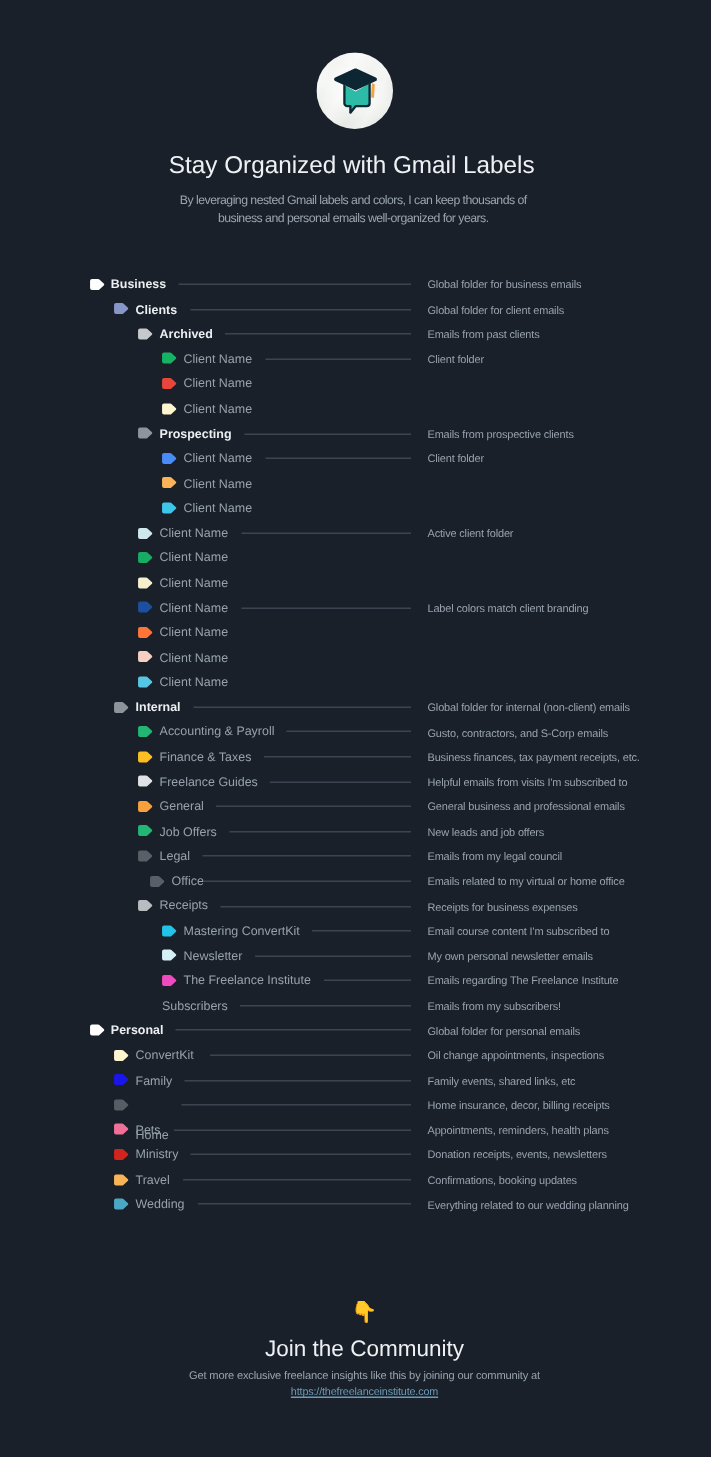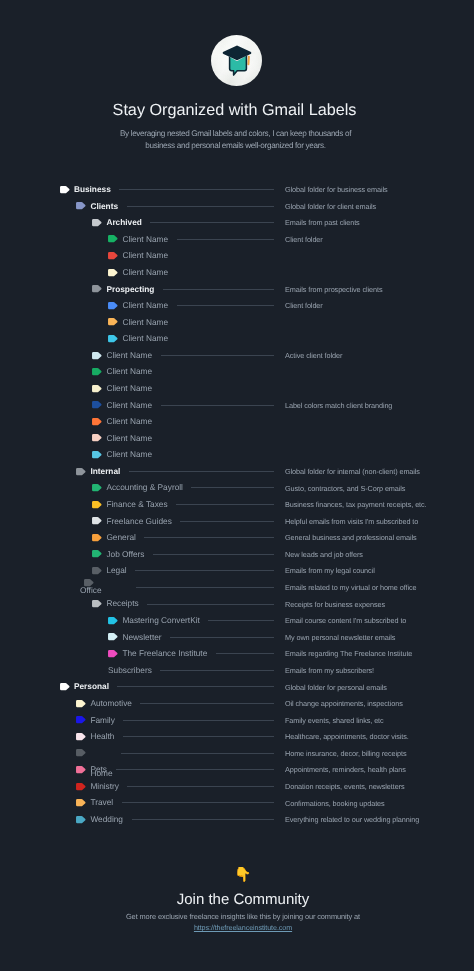--- a/index.html
+++ b/index.html
@@ -337,21 +337,21 @@
             <svg viewBox="0 0 96 68">
               <path d="M0 13 a13 13 0 0 1 13 -13 h40 a12 12 0 0 1 8.4 3.4 l30.4 27.2 a10 10 0 0 1 0 10.8 l-30.4 27.2 a12 12 0 0 1 -8.4 3.4 h-40 a13 13 0 0 1 -13 -13 z" fill="#595f66"></path>
             </svg>
           </span>
           <span class="lbl" style="color: rgb(151, 161, 173); font-weight: 400;">Legal</span>
         </div>
         <div class="desc">Emails from my legal council</div>
         <div class="dash" style="left: 135.203px; width: 138.797px;"></div>
       </div>
       <div class="row">
-        <div class="rowinner" style="left: 80px; flex-direction: column;">
+        <div class="rowinner" style="left: 100px;">
           <span class="ico">
             <svg viewBox="0 0 96 68">
               <path d="M0 13 a13 13 0 0 1 13 -13 h40 a12 12 0 0 1 8.4 3.4 l30.4 27.2 a10 10 0 0 1 0 10.8 l-30.4 27.2 a12 12 0 0 1 -8.4 3.4 h-40 a13 13 0 0 1 -13 -13 z" fill="#595f66"></path>
             </svg>
           </span>
           <span class="lbl" style="color: rgb(151, 161, 173); font-weight: 400;">Office</span>
         </div>
         <div class="desc">Emails related to my virtual or home office</div>
         <div class="dash" style="left: 136.422px; width: 137.578px;"></div>
       </div>
@@ -423,48 +423,36 @@
         <div class="desc">Global folder for personal emails</div>
         <div class="dash" style="left: 117.453px; width: 156.547px;"></div>
       </div>
       <div class="row">
         <div class="rowinner" style="left: 76px;">
           <span class="ico">
             <svg viewBox="0 0 96 68">
               <path d="M0 13 a13 13 0 0 1 13 -13 h40 a12 12 0 0 1 8.4 3.4 l30.4 27.2 a10 10 0 0 1 0 10.8 l-30.4 27.2 a12 12 0 0 1 -8.4 3.4 h-40 a13 13 0 0 1 -13 -13 z" fill="#fdf5d0"></path>
             </svg>
           </span>
-          <span class="lbl" style="color: rgb(151, 161, 173); font-weight: 400;">Automotive</span>
+          <span class="lbl" style="color: rgb(151, 161, 173); font-weight: 400;">ConvertKit</span>
         </div>
         <div class="desc">Oil change appointments, inspections</div>
         <div class="dash" style="left: 140.406px; width: 133.594px;"></div>
       </div>
       <div class="row">
         <div class="rowinner" style="left: 76px;">
           <span class="ico">
             <svg viewBox="0 0 96 68">
               <path d="M0 13 a13 13 0 0 1 13 -13 h40 a12 12 0 0 1 8.4 3.4 l30.4 27.2 a10 10 0 0 1 0 10.8 l-30.4 27.2 a12 12 0 0 1 -8.4 3.4 h-40 a13 13 0 0 1 -13 -13 z" fill="#1a16e8"></path>
             </svg>
           </span>
           <span class="lbl" style="color: rgb(151, 161, 173); font-weight: 400;">Family</span>
         </div>
         <div class="desc">Family events, shared links, etc</div>
         <div class="dash" style="left: 123.328px; width: 150.672px;"></div>
-      </div>
-      <div class="row">
-        <div class="rowinner" style="left: 76px;">
-          <span class="ico">
-            <svg viewBox="0 0 96 68">
-              <path d="M0 13 a13 13 0 0 1 13 -13 h40 a12 12 0 0 1 8.4 3.4 l30.4 27.2 a10 10 0 0 1 0 10.8 l-30.4 27.2 a12 12 0 0 1 -8.4 3.4 h-40 a13 13 0 0 1 -13 -13 z" fill="#f8e4ec"></path>
-            </svg>
-          </span>
-          <span class="lbl" style="color: rgb(151, 161, 173); font-weight: 400;">Health</span>
-        </div>
-        <div class="desc">Healthcare, appointments, doctor visits.</div>
-        <div class="dash" style="left: 122.875px; width: 151.125px;"></div>
       </div>
       <div class="row">
         <div class="rowinner" style="left: 76px;">
           <span class="ico">
             <svg viewBox="0 0 96 68">
               <path d="M0 13 a13 13 0 0 1 13 -13 h40 a12 12 0 0 1 8.4 3.4 l30.4 27.2 a10 10 0 0 1 0 10.8 l-30.4 27.2 a12 12 0 0 1 -8.4 3.4 h-40 a13 13 0 0 1 -13 -13 z" fill="#575d64"></path>
             </svg>
           </span>
           <span class="lbl" style="color: rgb(151, 161, 173); font-weight: 400; margin-top: 40px;">Home</span>
         </div>

